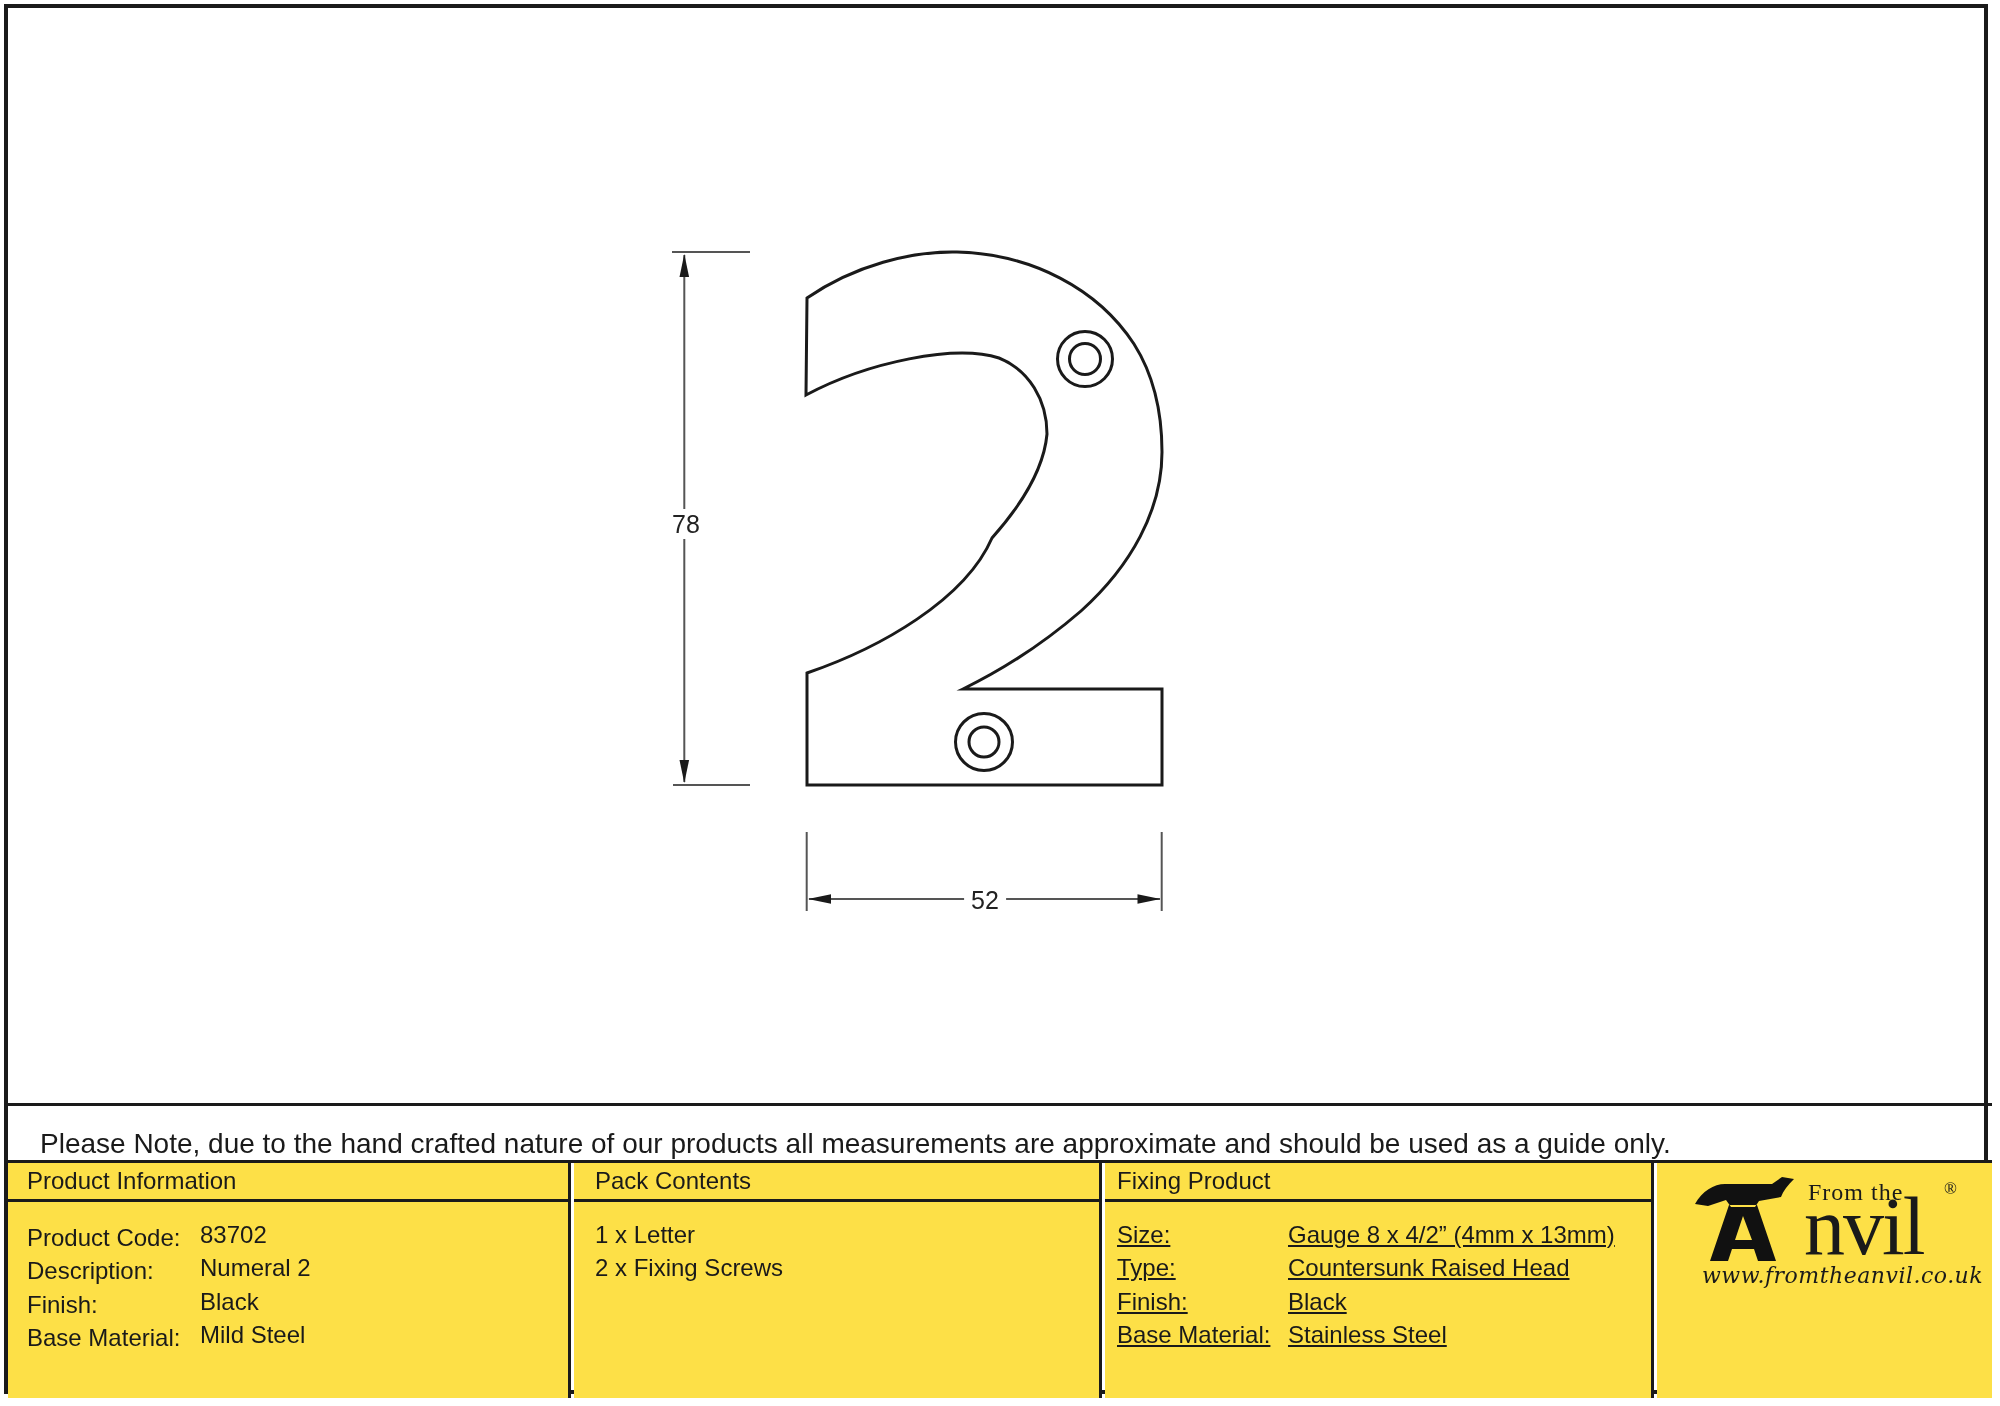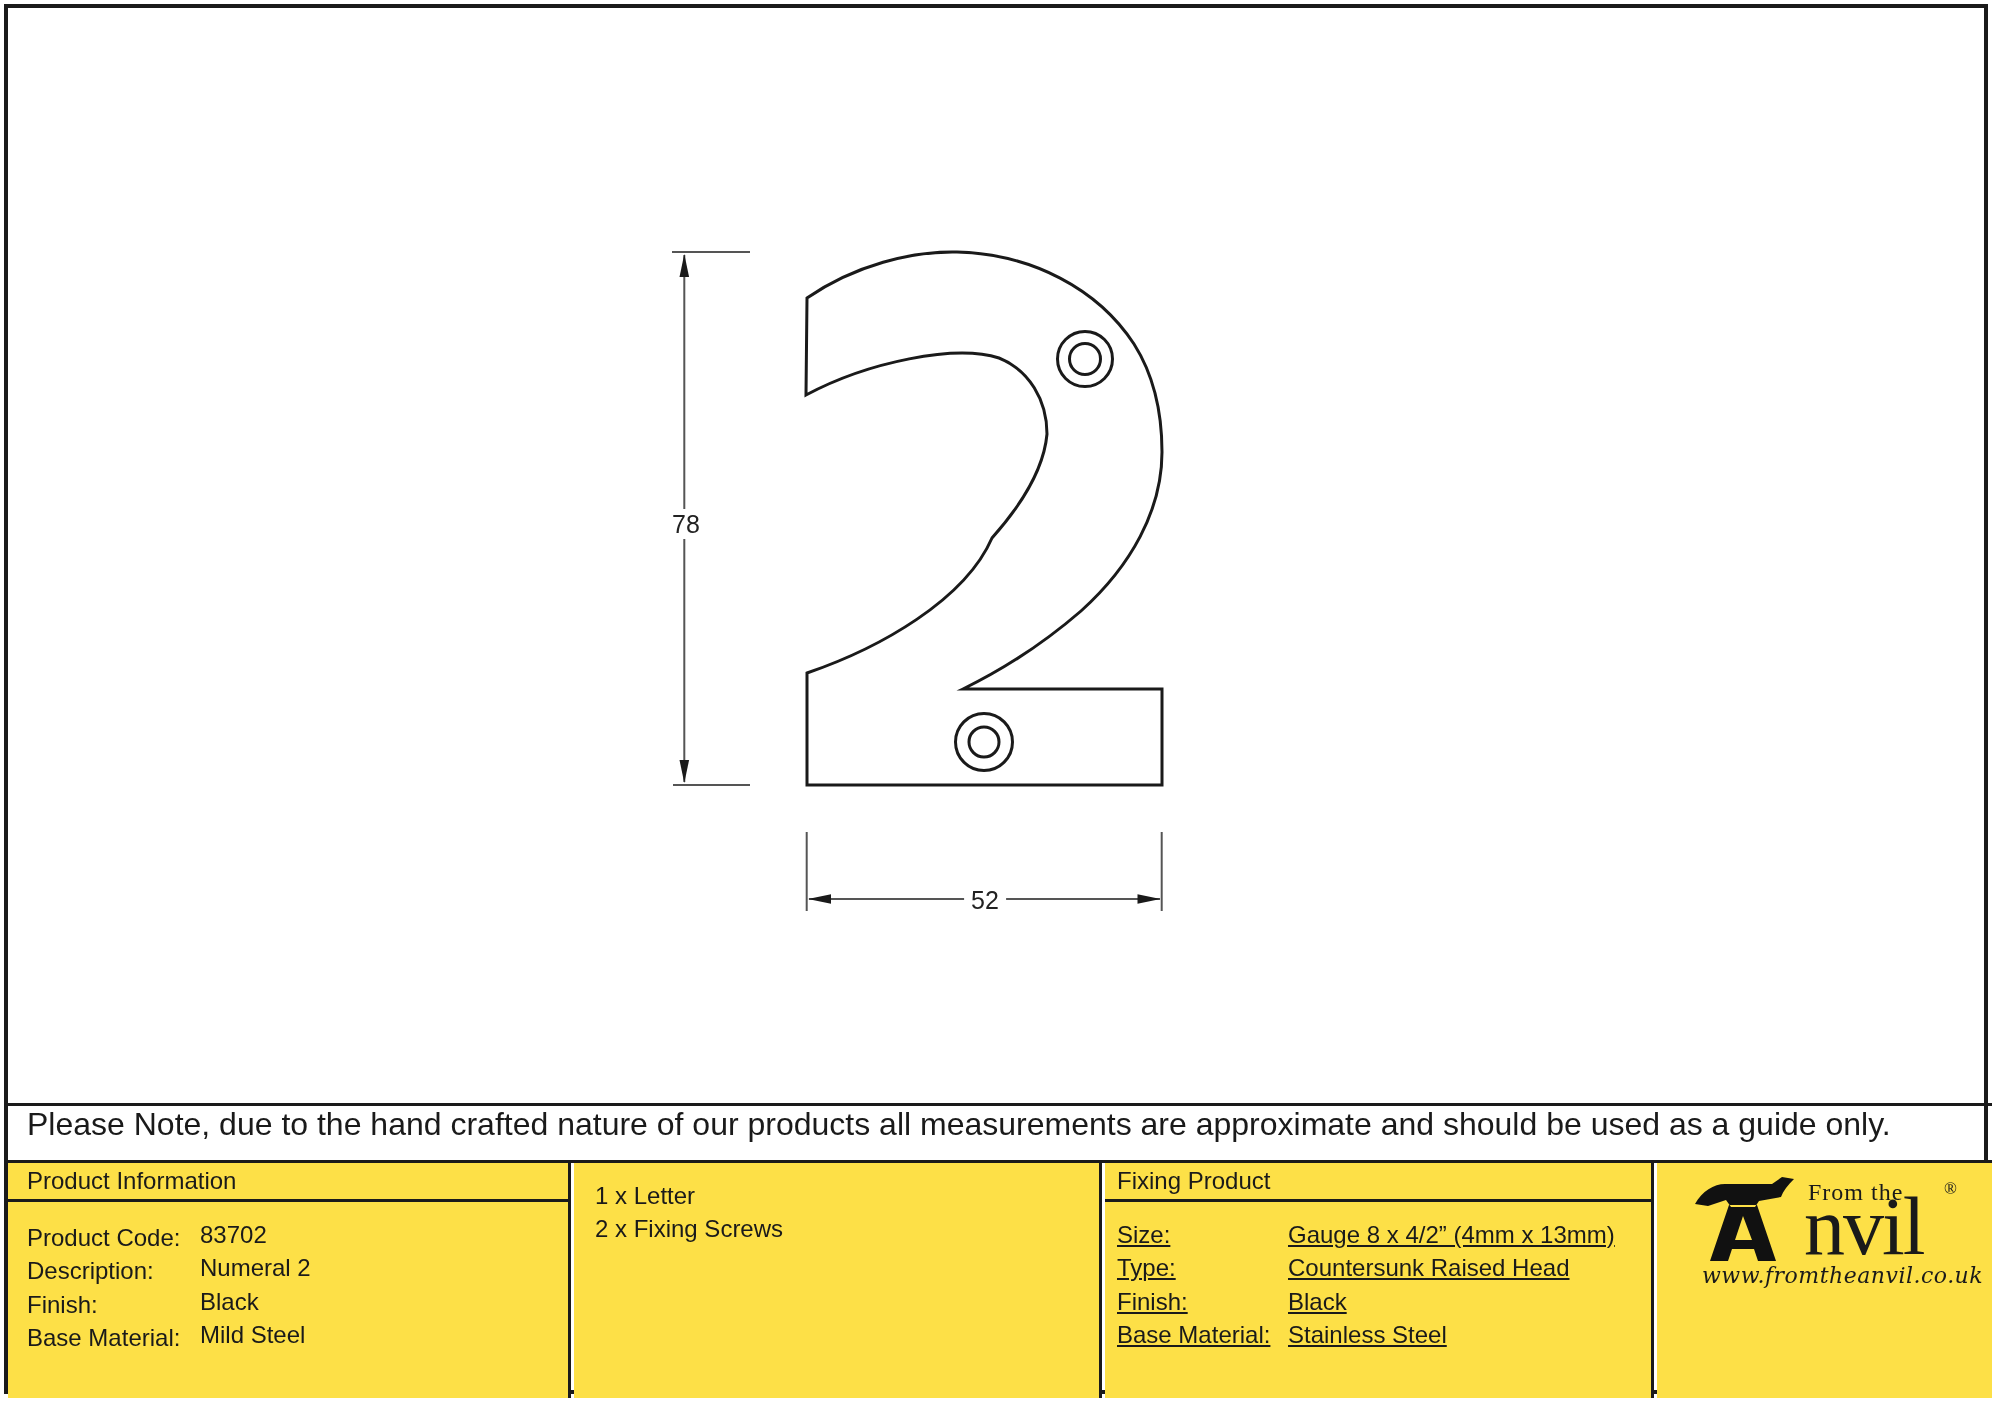--- a/index.html
+++ b/index.html
@@ -13,21 +13,21 @@
   }
   .drawing-svg{position:absolute;left:0;top:0;width:2000px;height:1406px;}
   .dim-label{
     position:absolute;transform:translate(-50%,-50%);
     background:#ffffff;padding:0 7px;font-size:25px;line-height:30px;color:#222;
   }
   
   .note-row{
     position:absolute;left:8px;right:8px;top:1103px;height:60px;box-sizing:border-box;
     border-top:3px solid #1a1a1a;border-bottom:3px solid #1a1a1a;
-    display:flex;align-items:flex-start;padding-left:19px;font-size:32px;
+    display:flex;align-items:flex-end;padding-left:32px;font-size:28px;
   }
   
   .col{position:absolute;top:1163px;height:235px;box-sizing:border-box;background:#fde047;}
   .col-bordered{border-right:3px solid #1a1a1a;}
   .col-header{
     height:36px;line-height:36px;border-bottom:3px solid #1a1a1a;
     font-size:24px;box-sizing:content-box;
   }
   .col-body{padding-top:16px;font-size:24px;}
   .trow{height:33.5px;display:flex;align-items:center;}
@@ -119,20 +119,21 @@
         <span>Black</span>
       </div>
       <div class="trow">
         <span class="lab">Base Material:</span>
         <span>Mild Steel</span>
       </div>
     </div>
   </div>
 
   <div class="col col-bordered col2" style="left:574px;width:528px;">
+    <div class="col-header">Pack Contents</div>
     <div class="col-body">
       <div class="trow">
         <span>1 x Letter</span>
       </div>
       <div class="trow">
         <span>2 x Fixing Screws</span>
       </div>
     </div>
   </div>
 

